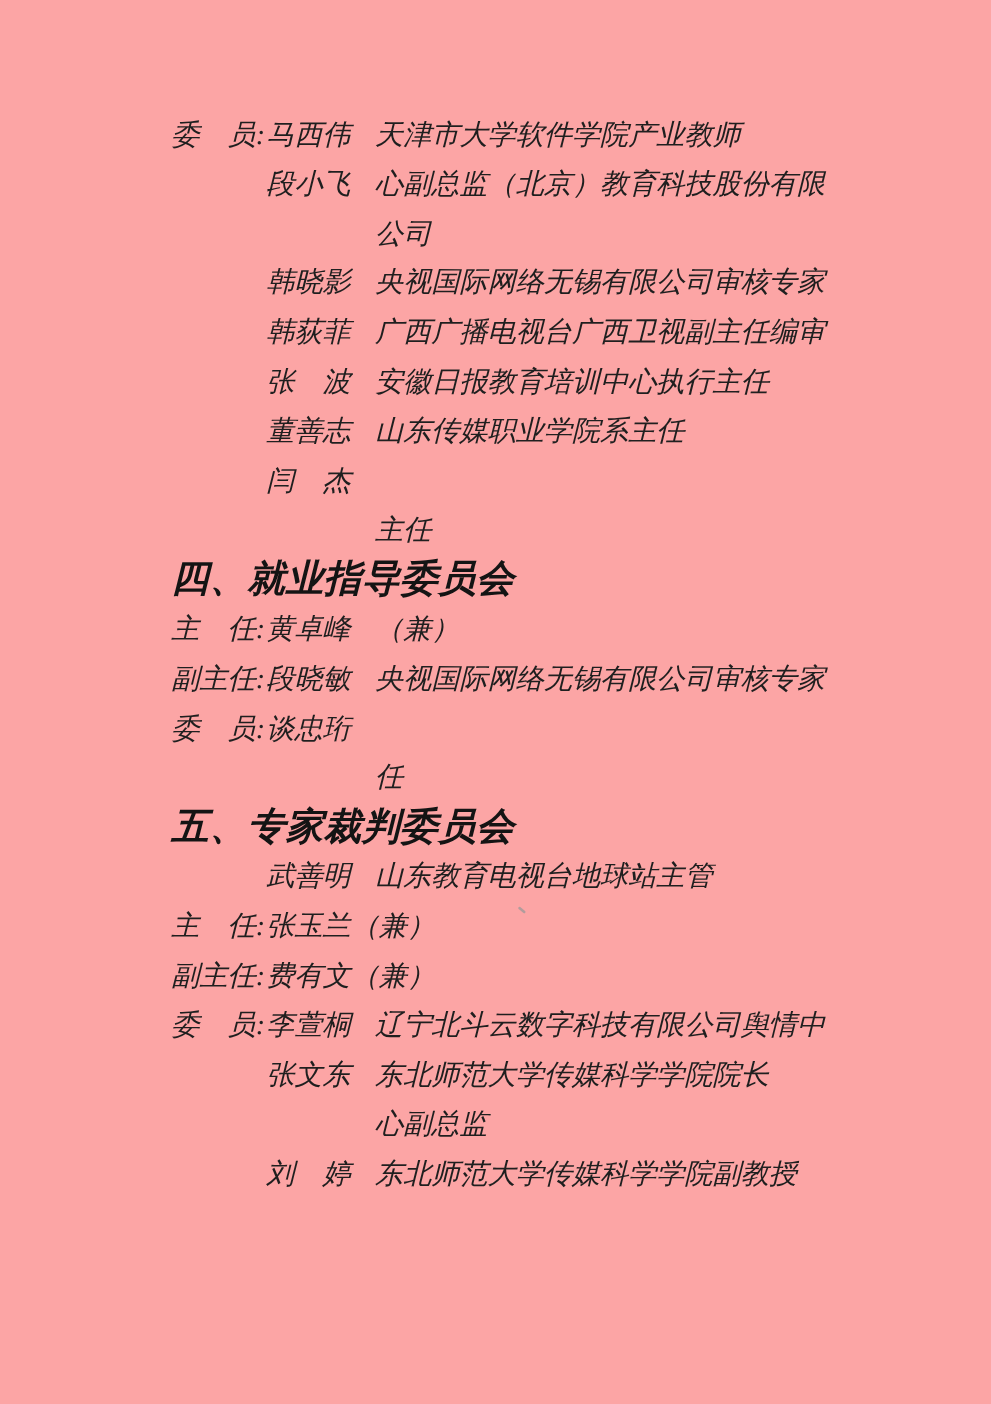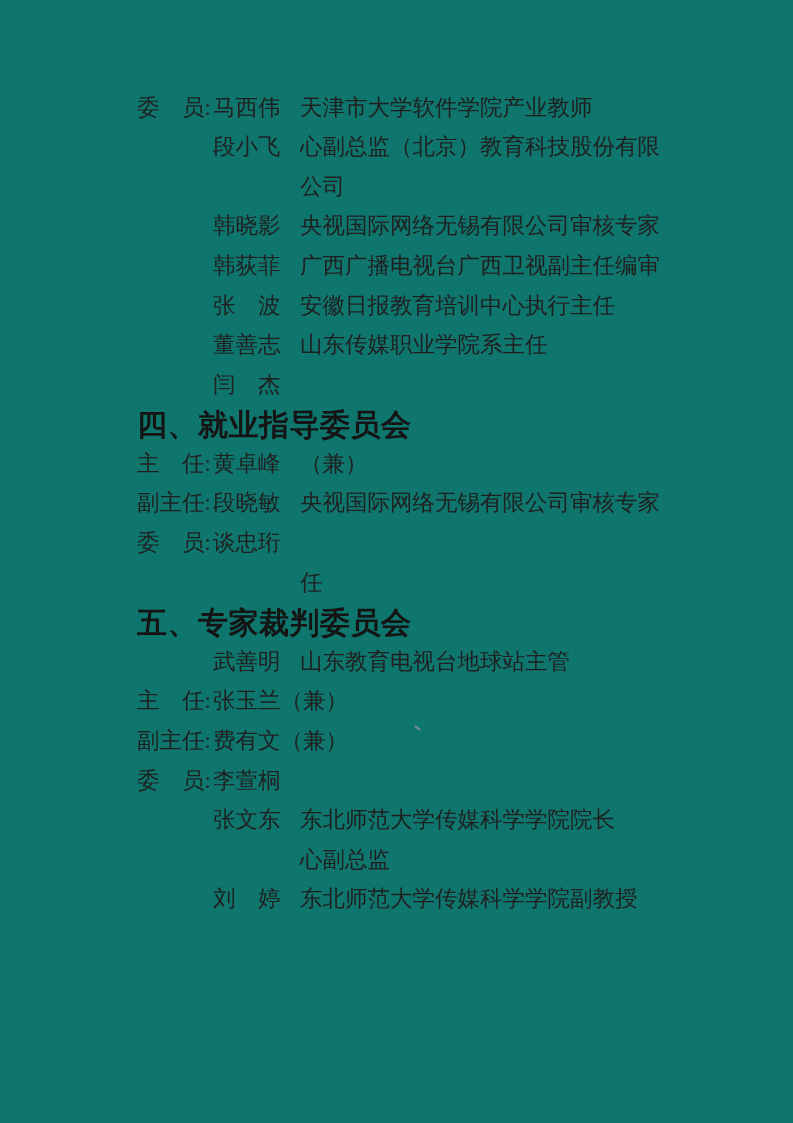--- a/index.html
+++ b/index.html
@@ -4,24 +4,25 @@
 <style>
   html, body {
     margin: 0;
     padding: 0;
     background: #ffffff;
   }
   .page {
     position: relative;
     width: 793px;
     height: 1123px;
-    background: #0f766e;
+    background: #fca5a5;
     overflow: hidden;
     font-family: "Liberation Serif", "DejaVu Serif", serif;
     color: #1f1f1f;
+    font-style: italic;
   }
   .content {
     position: absolute;
     top: 88px;
     left: 137px;
     right: 0;
   }
   .line {
     height: 39.6px;
     display: flex;
@@ -112,20 +113,25 @@
       <span class="col-label"></span>
       <span class="col-name">董善志</span>
       <span class="col-text">山东传媒职业学院系主任</span>
     </div>
 
     <div class="line">
       <span class="col-label"></span>
       <span class="col-name">闫　杰</span>
     </div>
 
+    <div class="line">
+      <span class="col-label"></span>
+      <span class="col-name"></span>
+      <span class="col-text">主任</span>
+    </div>
 
     <div class="line heading-line">
       <span class="heading-text">四、就业指导委员会</span>
     </div>
 
     <div class="line">
       <span class="col-label">主　任:</span>
       <span class="col-name">黄卓峰</span>
       <span class="col-text">（兼）</span>
     </div>
@@ -165,20 +171,21 @@
 
     <div class="line tight">
       <span class="col-label">副主任:</span>
       <span class="col-name">费有文</span>
       <span class="col-text">（兼）</span>
     </div>
 
     <div class="line">
       <span class="col-label">委　员:</span>
       <span class="col-name">李萱桐</span>
+      <span class="col-text">辽宁北斗云数字科技有限公司舆情中</span>
     </div>
 
     <div class="line">
       <span class="col-label"></span>
       <span class="col-name">张文东</span>
       <span class="col-text">东北师范大学传媒科学学院院长</span>
     </div>
 
     <div class="line">
       <span class="col-label"></span>

